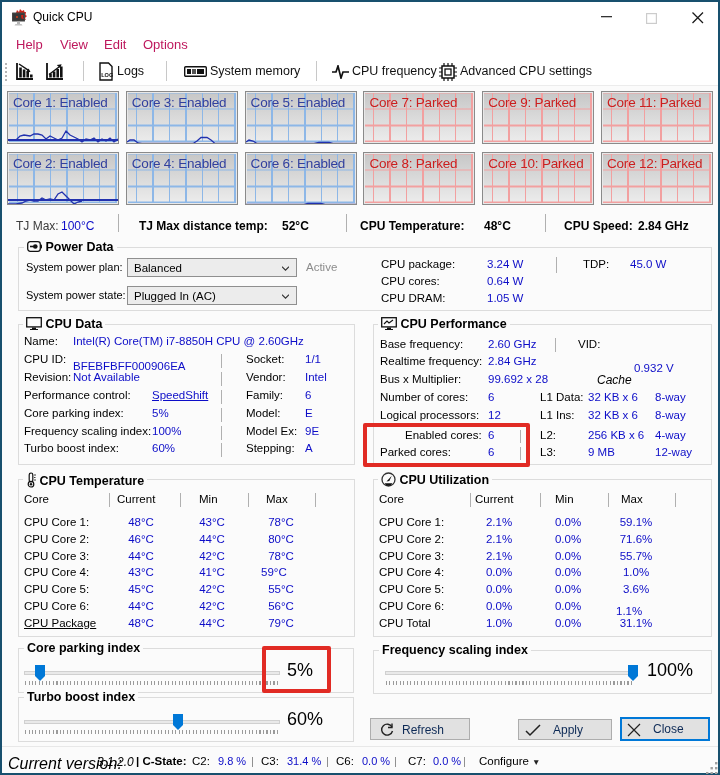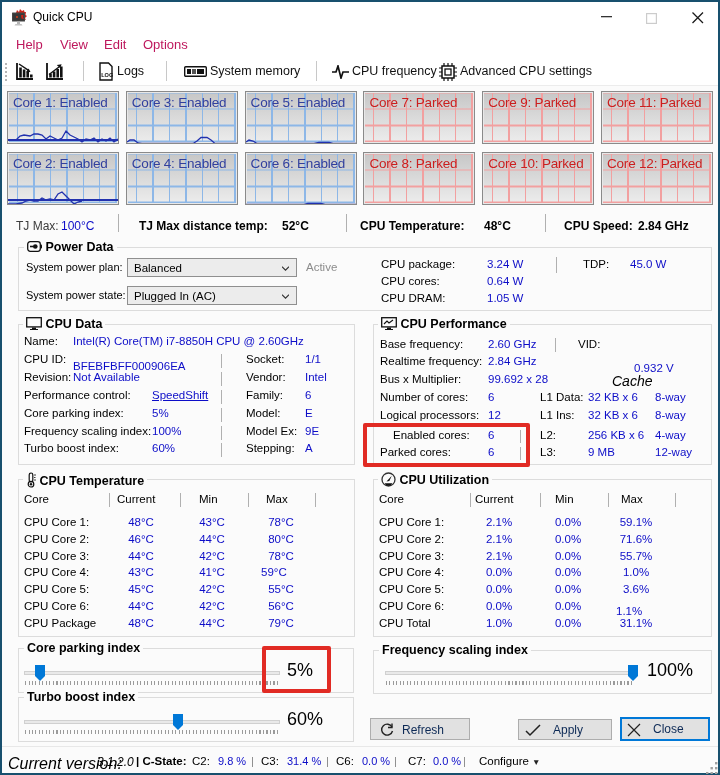--- a/index.html
+++ b/index.html
@@ -352,28 +352,28 @@
         <div class="lbl" style="left: 6px; top: 12.5px;">Base frequency:</div>
         <div class="val" style="left: 114px; top: 12.5px;">2.60 GHz</div>
         <div class="lbl" style="left: 6px; top: 30.4px;">Realtime frequency:</div>
         <div class="val" style="left: 114px; top: 30.4px;">2.84 GHz</div>
         <div class="lbl" style="left: 6px; top: 48.3px;">Bus x Multiplier:</div>
         <div class="val" style="left: 114px; top: 48.3px;">99.692 x 28</div>
         <div class="lbl" style="left: 6px; top: 66.2px;">Number of cores:</div>
         <div class="val" style="left: 114px; top: 66.2px;">6</div>
         <div class="lbl" style="left: 6px; top: 84.1px;">Logical processors:</div>
         <div class="val" style="left: 114px; top: 84.1px;">12</div>
-        <div class="lbl" style="left: 6px; top: 103.5px; padding-left: 13px;">Enabled cores:</div>
+        <div class="lbl" style="left: 18px; top: 103.5px; padding-left: 13px;">Enabled cores:</div>
         <div class="val" style="left: 114px; top: 103.5px;">6</div>
         <div class="lbl" style="left: 6px; top: 121.4px;">Parked cores:</div>
         <div class="val" style="left: 114px; top: 121.4px;">6</div>
         <div class="vsep" style="left: 181px; top: 13px;;height:14px"></div>
         <div class="lbl" style="left: 204px; top: 12.5px;">VID:</div>
         <div class="val" style="left: 260px; top: 12.5px; margin-top: 24px;">0.932 V</div>
-        <div class="lbl" style="left: 238px; top: 48px;;font-size:14px"><i>Cache</i></div>
+        <div class="lbl" style="left: 223px; top: 48px;;font-size:12px"><i>Cache</i></div>
         <div class="lbl" style="left: 166px; top: 66.2px;">L1 Data:</div>
         <div class="val" style="left: 214px; top: 66.2px;">32 KB x 6</div>
         <div class="val" style="left: 281px; top: 66.2px;">8-way</div>
         <div class="lbl" style="left: 166px; top: 84.1px;">L1 Ins:</div>
         <div class="val" style="left: 214px; top: 84.1px;">32 KB x 6</div>
         <div class="val" style="left: 281px; top: 84.1px;">8-way</div>
         <div class="lbl" style="left: 166px; top: 103.5px;">L2:</div>
         <div class="val" style="left: 214px; top: 103.5px;">256 KB x 6</div>
         <div class="val" style="left: 281px; top: 103.5px;">4-way</div>
         <div class="lbl" style="left: 166px; top: 121.4px;">L3:</div>
@@ -420,21 +420,21 @@
         <div class="val" style="left: 173px; top: 86.25px;;text-align:center;width:40px">41°C</div>
         <div class="val" style="left: 242px; top: 86.25px;;width:40px">59°C</div>
         <div class="lbl" style="left: 5px; top: 103px;">CPU Core 5:</div>
         <div class="val" style="left: 108px; top: 103px;;text-align:center;width:40px;left:102px">45°C</div>
         <div class="val" style="left: 173px; top: 103px;;text-align:center;width:40px">42°C</div>
         <div class="val" style="left: 242px; top: 103px;;text-align:center;width:40px">55°C</div>
         <div class="lbl" style="left: 5px; top: 119.75px;">CPU Core 6:</div>
         <div class="val" style="left: 108px; top: 119.75px;;text-align:center;width:40px;left:102px">44°C</div>
         <div class="val" style="left: 173px; top: 119.75px;;text-align:center;width:40px">42°C</div>
         <div class="val" style="left: 242px; top: 119.75px;;text-align:center;width:40px">56°C</div>
-        <div class="lbl" style="left: 5px; top: 136.5px;">CPU Package</div>
+        <div class="lbl" style="left: 5px; top: 136.5px; text-decoration: underline;">CPU Package</div>
         <div class="val" style="left: 108px; top: 136.5px;;text-align:center;width:40px;left:102px">48°C</div>
         <div class="val" style="left: 173px; top: 136.5px;;text-align:center;width:40px">44°C</div>
         <div class="val" style="left: 242px; top: 136.5px;;text-align:center;width:40px">79°C</div>
       </div>
   </div>
 
   <div class="grp" style="left:371px;top:477px;width:339px;height:158px">
     <div class="legend" style="left:4px">
       <svg width="15" height="15" viewBox="0 0 15 15" style="vertical-align:-3px">
           <circle cx="7.5" cy="7.5" r="6.5" fill="none" stroke="#333" stroke-width="1.3"></circle>

